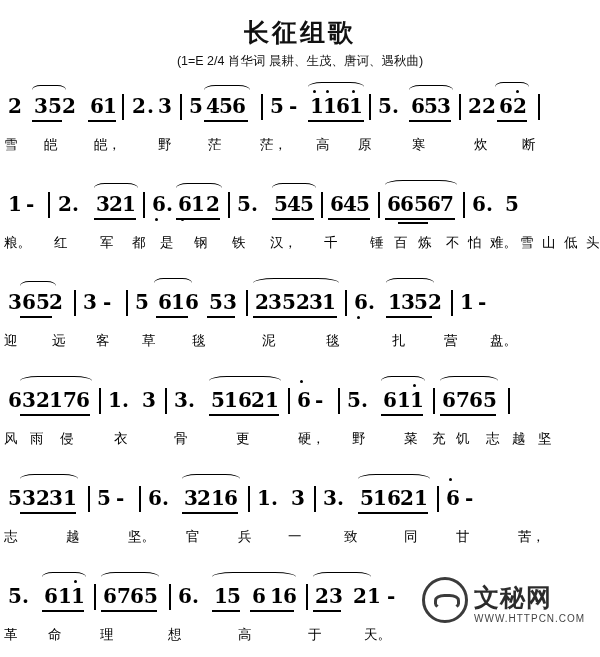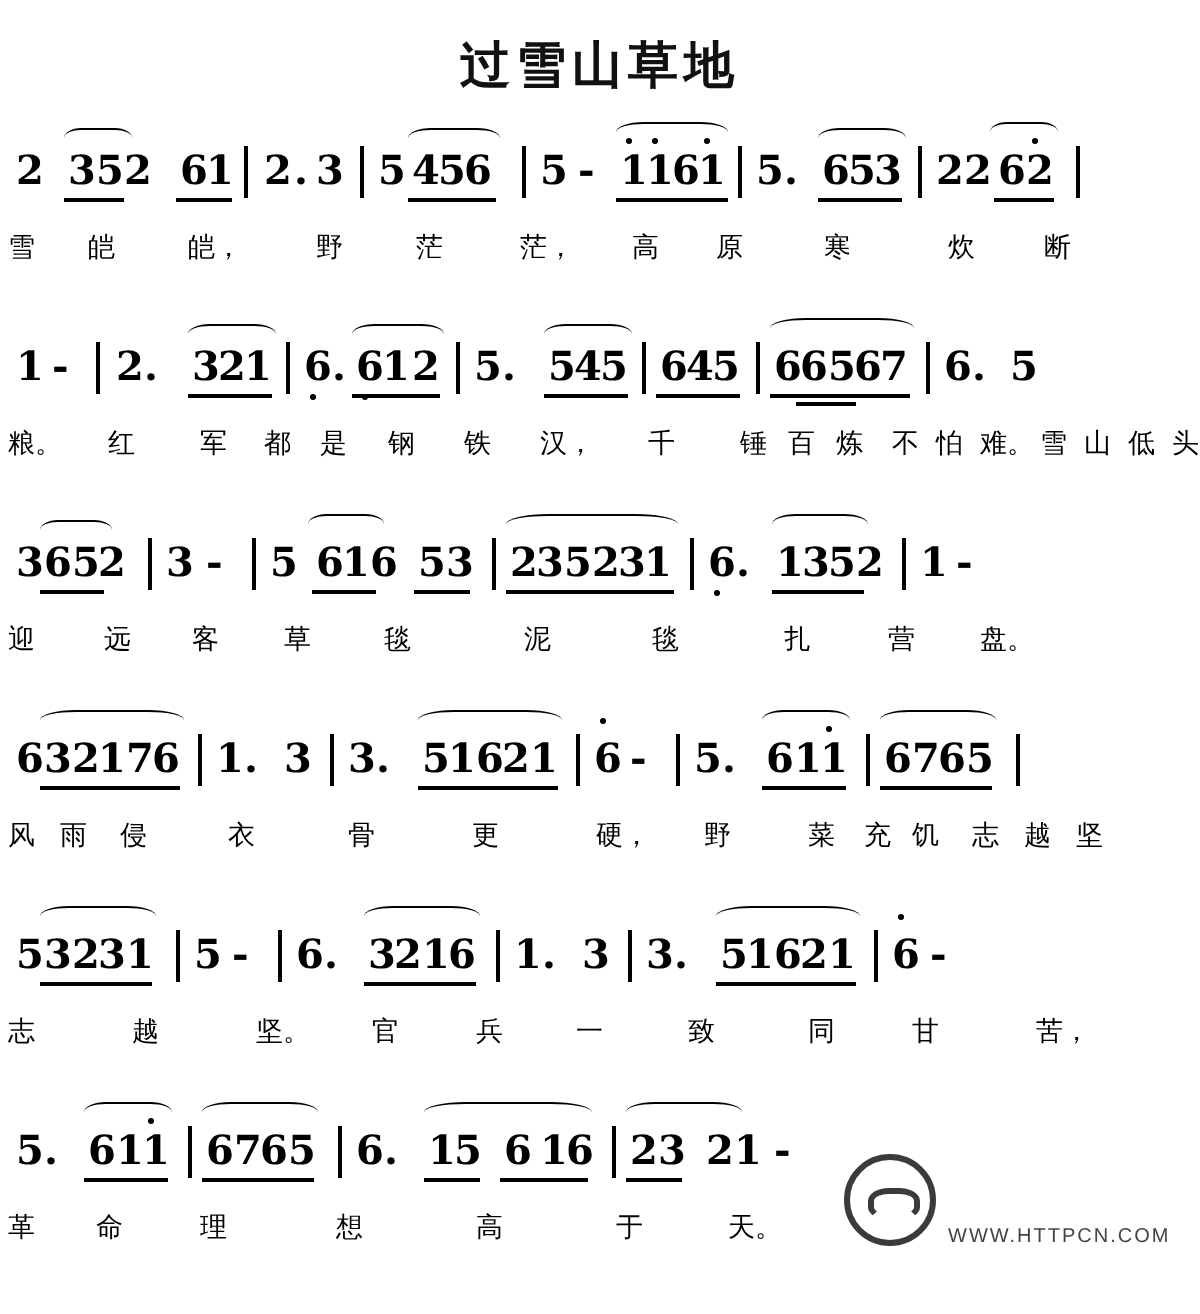--- a/index.html
+++ b/index.html
@@ -109,21 +109,22 @@
     border:3px solid #2b2b2b;
     border-bottom-color:transparent;
     box-sizing:border-box;
   }
 </style>
 </head>
 <body>
 
 <div>
 
-  <div class="title">过雪山草地</div>
+  <div class="title">长征组歌</div>
+  <div class="subtitle2">(1=E  2/4  肖华词 晨耕、生茂、唐诃、遇秋曲)</div>
 
   <div class="score">
 
     <div class="line">
       <div class="notes">
         <span class="n" style="left:0px;top:0;">2</span>
         <span class="n" style="left:26px;top:0;">3</span>
         <span class="n" style="left:40px;top:0;">5</span>
         <span class="n" style="left:54px;top:0;">2</span>
         <span class="n" style="left:82px;top:0;">6</span>
@@ -498,16 +499,17 @@
         <span class="ly" style="left:230px;">高</span>
         <span class="ly" style="left:300px;">于</span>
         <span class="ly" style="left:356px;">天。</span>
       </div>
     </div>
 
   </div>
 
   <div class="watermark">
     <span class="wm-circle"></span>
+    <span class="wm-text">文秘网</span>
     <span class="wm-sub">WWW.HTTPCN.COM</span>
   </div>
 
 </div>
 
 </body></html>

